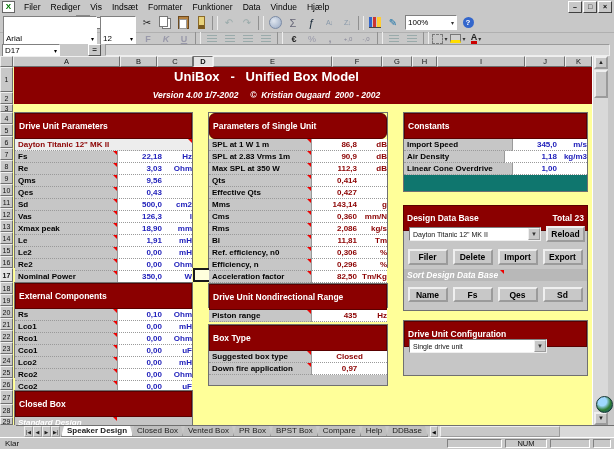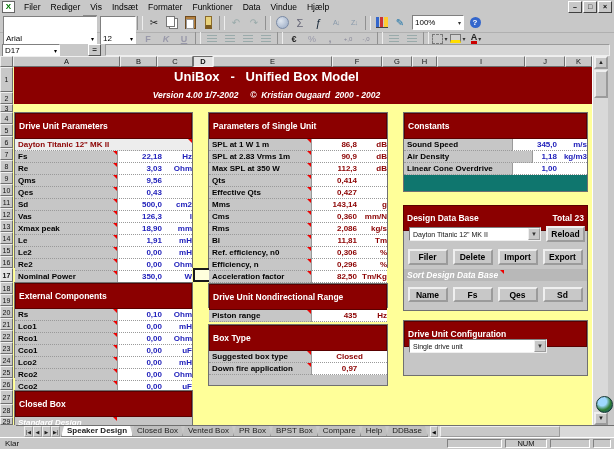--- a/index.html
+++ b/index.html
@@ -4,21 +4,21 @@
 <style>
   html,body{margin:0;padding:0;background:#808080;}
   #win{position:relative;width:614px;height:449px;background:#C8C8C8;font-family:"Liberation Sans",sans-serif;overflow:hidden;-webkit-font-smoothing:none;}
   .abs{position:absolute;}
   
   #menubar{left:0;top:0;width:614px;height:13px;background:#C8C8C8;display:flex;align-items:center;border-bottom:1px solid #b8b8b8;}
   .applogo{width:11px;height:10px;margin:0 4px 0 2px;background:#fff;border:1px solid #666;color:#070;font:bold 8px/10px "Liberation Sans",sans-serif;text-align:center;}
   .menu-item{font-size:8.5px;color:#000;padding:0 5px;white-space:nowrap;}
   #winbtns{position:absolute;right:2px;top:1px;display:flex;gap:1px;}
   .wbtn{width:12px;height:10px;background:#C8C8C8;border:1px solid;border-color:#fff #404040 #404040 #fff;font:bold 7px/9px "Liberation Sans",sans-serif;text-align:center;}
-  #stdbar{left:0;top:13px;width:614px;height:20px;background:#C8C8C8;display:flex;align-items:center;padding-left:9px;box-sizing:border-box;border-bottom:1px solid #b0b0b0;}
+  #stdbar{left:0;top:13px;width:614px;height:20px;background:#C8C8C8;display:flex;align-items:center;padding-left:2px;box-sizing:border-box;border-bottom:1px solid #b0b0b0;}
   #fmtbar{left:0;top:33px;width:614px;height:11px;background:#C8C8C8;display:flex;align-items:center;padding-left:3px;box-sizing:border-box;}
   #formulabar{left:0;top:44px;width:614px;height:12px;background:#C8C8C8;display:flex;align-items:center;}
   .ico{width:16px;height:15px;margin:0 1px;display:flex;align-items:center;justify-content:center;position:relative;font:9px "Liberation Sans",sans-serif;color:#444;flex:none;}
   .ico-sep{width:4px;height:14px;border-left:1px solid #909090;border-right:1px solid #eee;margin:0 2px;}
   .ico-new::before{content:"";width:8px;height:10px;background:#fff;border:1px solid #666;}
   .ico-open::before{content:"";width:12px;height:7px;background:#f2c24e;border:1px solid #8a6a1a;}
   .ico-save::before{content:"";width:10px;height:10px;background:linear-gradient(#46629a 0 3px,#fff 3px 6px,#46629a 6px);border:1px solid #24355c;}
   .ico-mail::before{content:"";width:11px;height:8px;background:#fff;border:1px solid #777;}
   .ico-mail::after{content:"";position:absolute;top:5px;width:0;height:0;border-left:5px solid transparent;border-right:5px solid transparent;border-top:4px solid #bbb;}
   .ico-print::before{content:"";width:12px;height:7px;background:#d8d8d8;border:1px solid #666;box-shadow:0 -3px 0 -1px #efefef,0 -3px 0 0 #888;}
@@ -419,21 +419,21 @@
       <div class="prow" style="height:9px">
           <span class="plabel cmt" style="width:102px">Vb</span>
           <span class="pval red">
             <b class="num">55,7</b>
             <i class="unit">l</i>
           </span>
         </div>
     </div>
 
     <div class="abs secbox" style="left:195px;top:45px;width:180px;height:156px;">
-      <div class="shead" style="height:12px;">Parameters of Single Unit</div>
+      <div class="shead" style="height:12px;border-radius:6px;">Parameters of Single Unit</div>
       <div>
 
       <div class="prow">
             <span class="plabel cmt" style="width:102px">SPL at 1 W 1 m</span>
             <span class="pval red">
               <b class="num">86,8</b>
               <i class="unit">dB</i>
             </span>
           </div>
           <div class="prow">
@@ -541,28 +541,28 @@
             <b class="num" style="text-align:center">0,97</b>
           </span>
         </div>
     </div>
 
     <div class="abs secbox" style="left:390px;top:45px;width:185px;height:80px;background:#0f766e;">
       <div class="shead" style="height:12px;">Constants</div>
       <div id="constrows">
 
       <div class="prow">
-            <span class="plabel" style="width:108px">Sound Speed</span>
+            <span class="plabel" style="width:108px">Import Speed</span>
             <span class="pval blue">
               <b class="num">345,0</b>
               <i class="unit">m/s</i>
             </span>
           </div>
           <div class="prow">
-            <span class="plabel" style="width:128px">Air Density</span>
+            <span class="plabel" style="width:100px">Air Density</span>
             <span class="pval blue">
               <b class="num">1,18</b>
               <i class="unit">kg/m3</i>
             </span>
           </div>
           <div class="prow">
             <span class="plabel" style="width:108px">Linear Cone Overdrive</span>
             <span class="pval blue">
               <b class="num">1,00</b>
               <i class="unit"></i>

